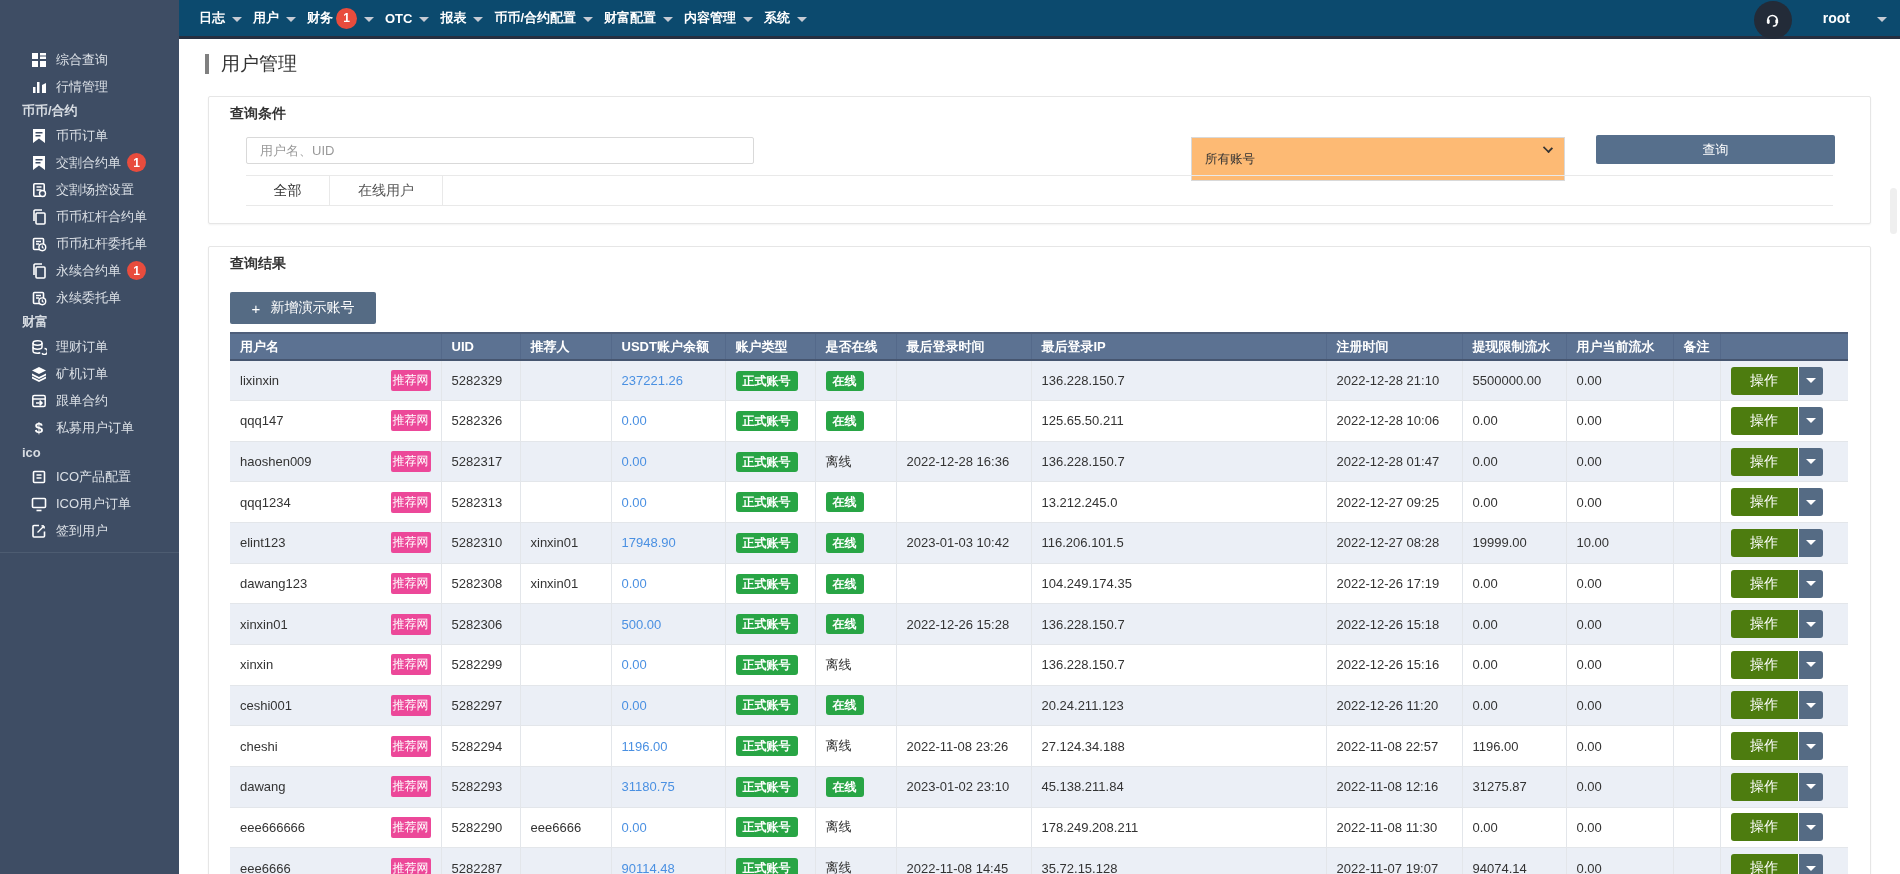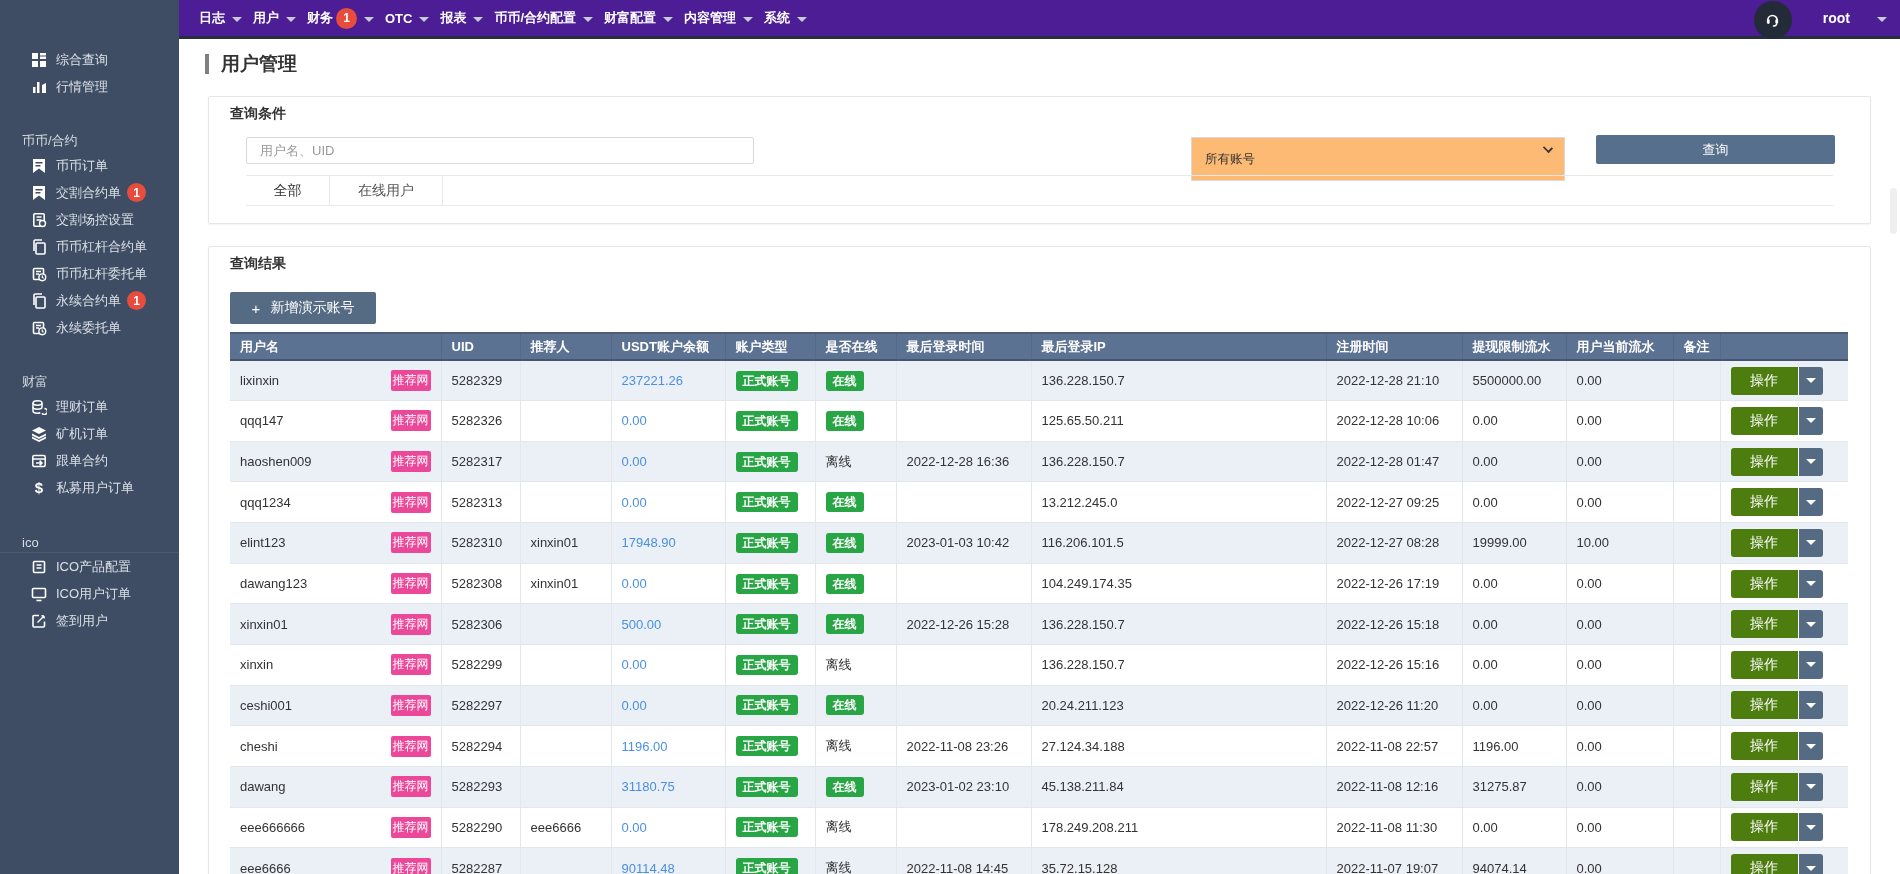--- a/index.html
+++ b/index.html
@@ -1,39 +1,39 @@
 <!DOCTYPE html>
 <html><head>
 <meta charset="utf-8">
 <style>
 * { margin:0; padding:0; box-sizing:border-box; }
 html,body { width:1900px; height:874px; overflow:hidden; font-family:"Liberation Sans", sans-serif; background:#fff; }
 
 
-.topbar { position:fixed; left:179px; top:0; right:0; height:39px; background:#4c1d95; border-bottom:3px solid #262f40; z-index:10; }
+.topbar { position:fixed; left:179px; top:0; right:0; height:39px; background:#0c4a6e; border-bottom:3px solid #262f40; z-index:10; }
 .topnav { display:flex; align-items:center; height:36px; padding-left:16px; }
 .topnav .item { display:flex; align-items:center; color:#fff; font-size:13px; font-weight:bold; padding:0 4px; margin-right:3px; height:36px; }
 .caret { display:inline-block; width:0; height:0; border-left:5px solid transparent; border-right:5px solid transparent; border-top:5px solid #c6cbd4; margin-left:7px; margin-top:2px; }
 .navbadge { background:#e84c3d; color:#fff; font-size:12px; font-weight:bold; width:21px; height:21px; border-radius:50%; display:flex; align-items:center; justify-content:center; margin-left:3px; }
 .top-right { position:absolute; right:13px; top:0; height:36px; display:flex; align-items:center;gap:20px; }
 .cs-circle { width:38px; height:38px; border-radius:50%; background:#232b38; display:flex; align-items:center; justify-content:center; margin-right:11px; margin-top:3px; }
 .rootname { color:#fff; font-size:14px; font-weight:bold; }
 
 
 .sidebar { position:fixed; left:0; top:0; width:179px; height:874px; background:#3e4d64; z-index:11; padding-top:46px; }
 .side-item { display:flex; align-items:center; height:27px; color:#dbe0e6; font-size:13px; padding-left:31px; }
 .side-item .txt { margin-left:9px; }
-.side-head { color:#d7dce2; font-size:13px; font-weight:normal; height:22px; display:flex; align-items:center; padding-left:22px;margin-top:30px; }
+.side-head { color:#d7dce2; font-size:13px; font-weight:bold; height:22px; display:flex; align-items:center; padding-left:22px; }
 .side-icon { width:16px; height:16px; display:inline-block; flex:none; }
 .side-icon svg { width:16px; height:16px; }
 .sbadge { background:#e84c3d; color:#fff; font-size:12px; font-weight:bold; min-width:19px; height:19px; border-radius:10px; display:inline-flex; align-items:center; justify-content:center; margin-left:6px; }
 
 
 .main { position:absolute; left:179px; top:39px; width:1721px; }
-.pagetitle { display:flex; align-items:center; margin:12px 0 0 26px;font-weight:bold; }
+.pagetitle { display:flex; align-items:center; margin:12px 0 0 26px; }
 .pagetitle .bar { width:4px; height:20px; background:#808080; margin-right:12px; }
 .pagetitle .txt { font-size:19px; color:#333; }
 
 .card { border:1px solid #e6e6e6; background:#fff; margin:0 29px; border-radius:2px; box-shadow:0 1px 2px rgba(0,0,0,0.05); }
 .card1 { margin-top:19px; height:128px; position:relative; }
 .cardlabel { font-size:14px; font-weight:bold; color:#333; padding:8px 0 0 21px; }
 
 .form-row { position:absolute; left:37px; right:36px; top:40px; height:27px; }
 .inp { position:absolute; top:0; height:27px; border:1px solid #d9d9d9; border-radius:2px; font-size:13px; color:#999; display:flex; align-items:center; padding-left:13px; background:#fff; }
 .inp1 { left:0; width:508px; }

